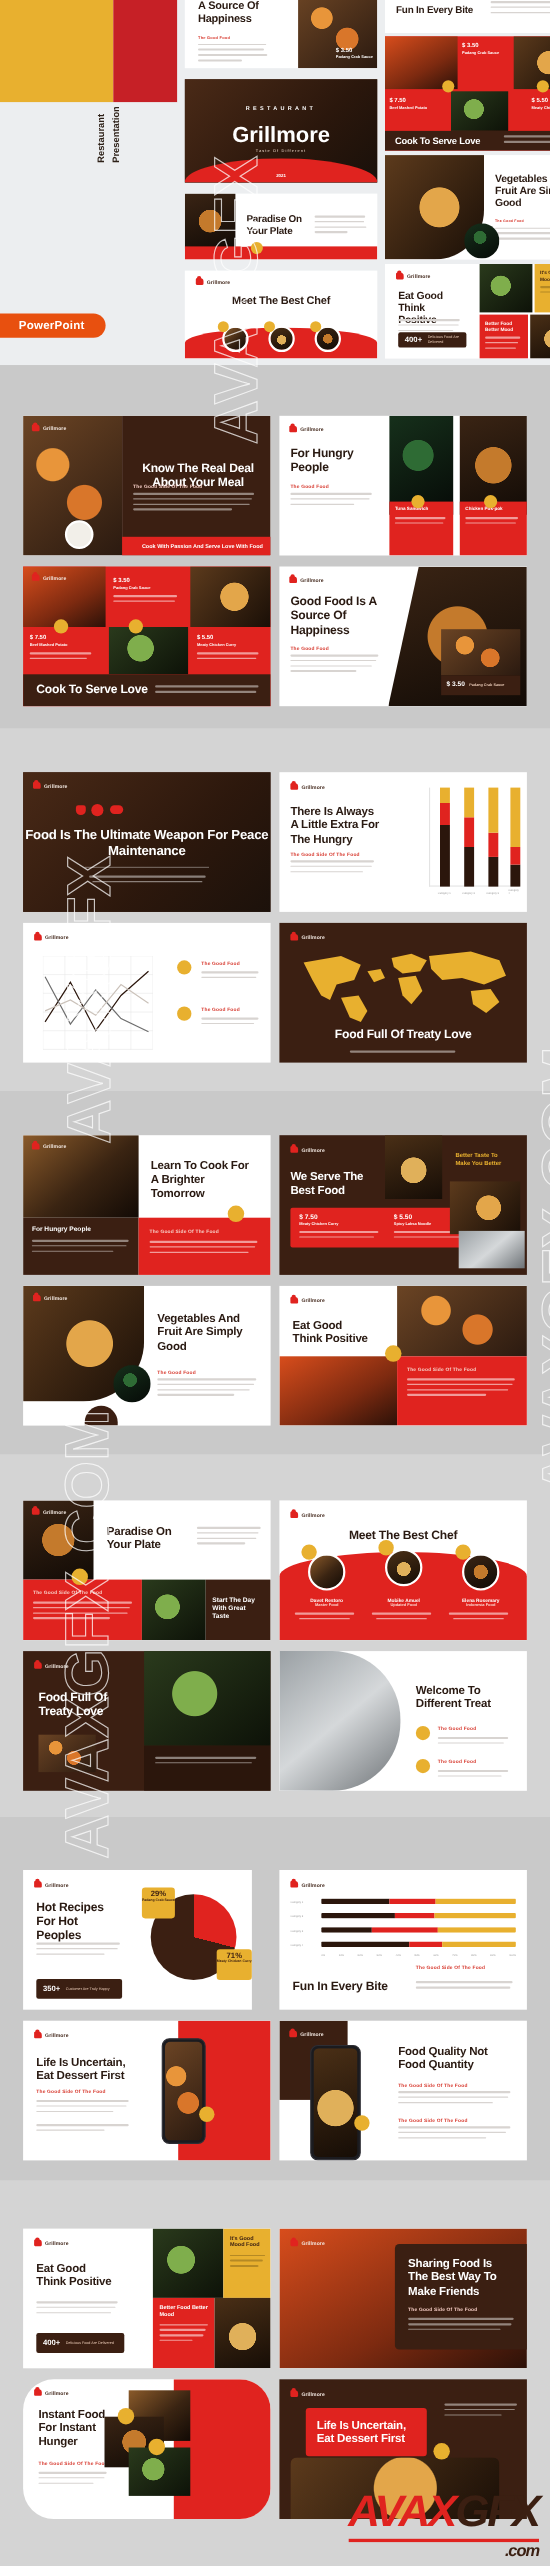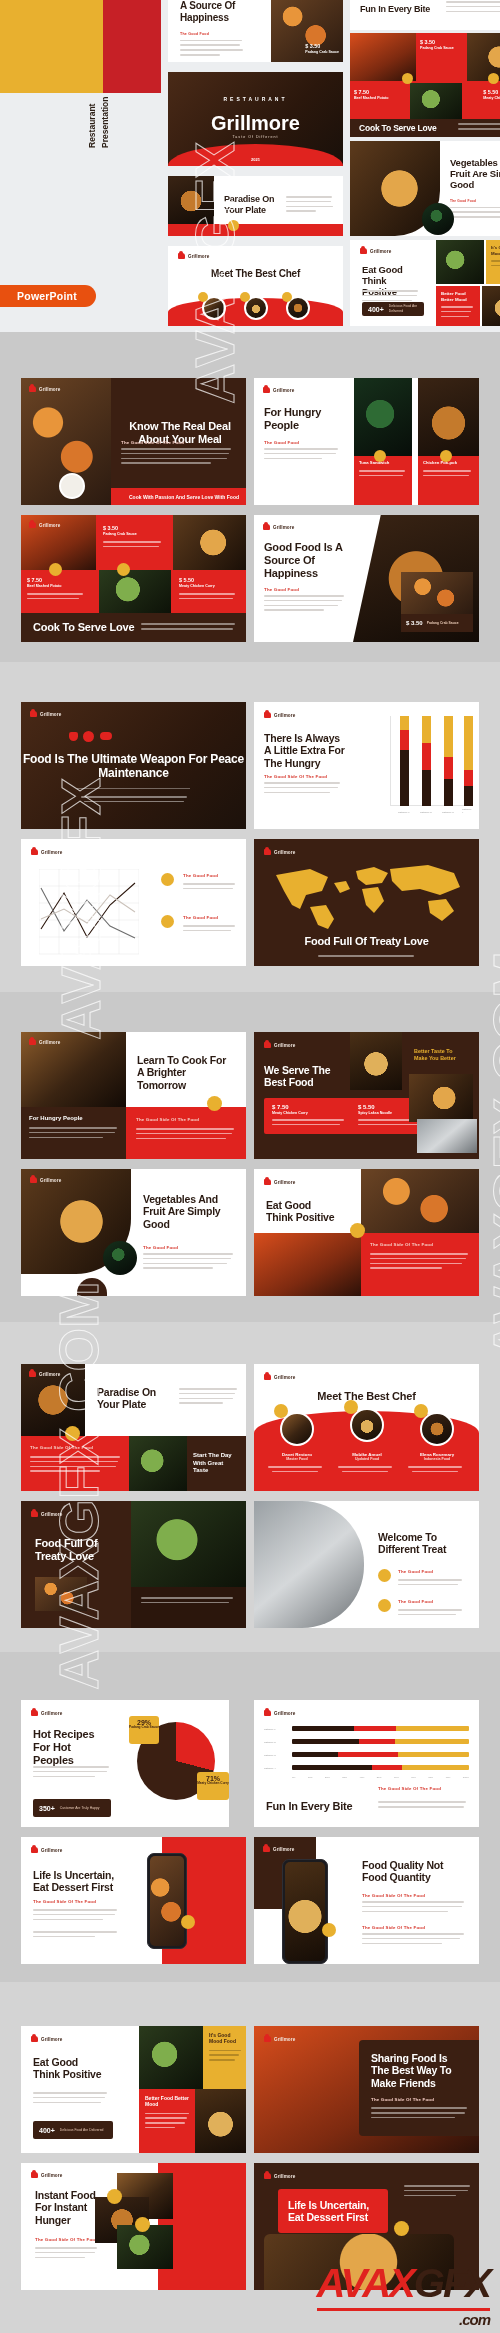--- a/index.html
+++ b/index.html
@@ -901,21 +901,21 @@
         <h1 class="t light" style="font-size:10.5px;">Sharing Food Is The Best Way To Make Friends</h1>
         <div class="kicker light" style="margin-top:8px;">The Good Side Of The Food</div>
         <div class="lines light" style="margin-top:5px;">
             <i style="width:96px"></i>
             <i style="width:94px"></i>
             <i style="width:84px"></i>
           </div>
       </div>
     </div>
 
-    <div class="slide" style="left:21px; top:181px; width:225px; height:127px;">
+    <div class="slide" style="left:21px; top:181px; width:225px; height:127px;border-radius:28px;">
       <div class="logo" style="left:10px; top:9px;">
         <span class="mark"></span>
         <span class="nm">Grillmore</span>
       </div>
       <div style="position:absolute; right:0; top:0; width:88px; height:127px; background:#e0231f;"></div>
       <h1 class="t" style="position:absolute; left:14px; top:26px; width:66px; font-size:10.5px;">Instant Food For Instant Hunger</h1>
       <div class="kicker" style="position:absolute; left:14px; top:74px;">The Good Side Of The Food</div>
       <div class="lines" style="position:absolute; left:14px; top:84px;">
           <i style="width:62px"></i>
           <i style="width:60px"></i>

